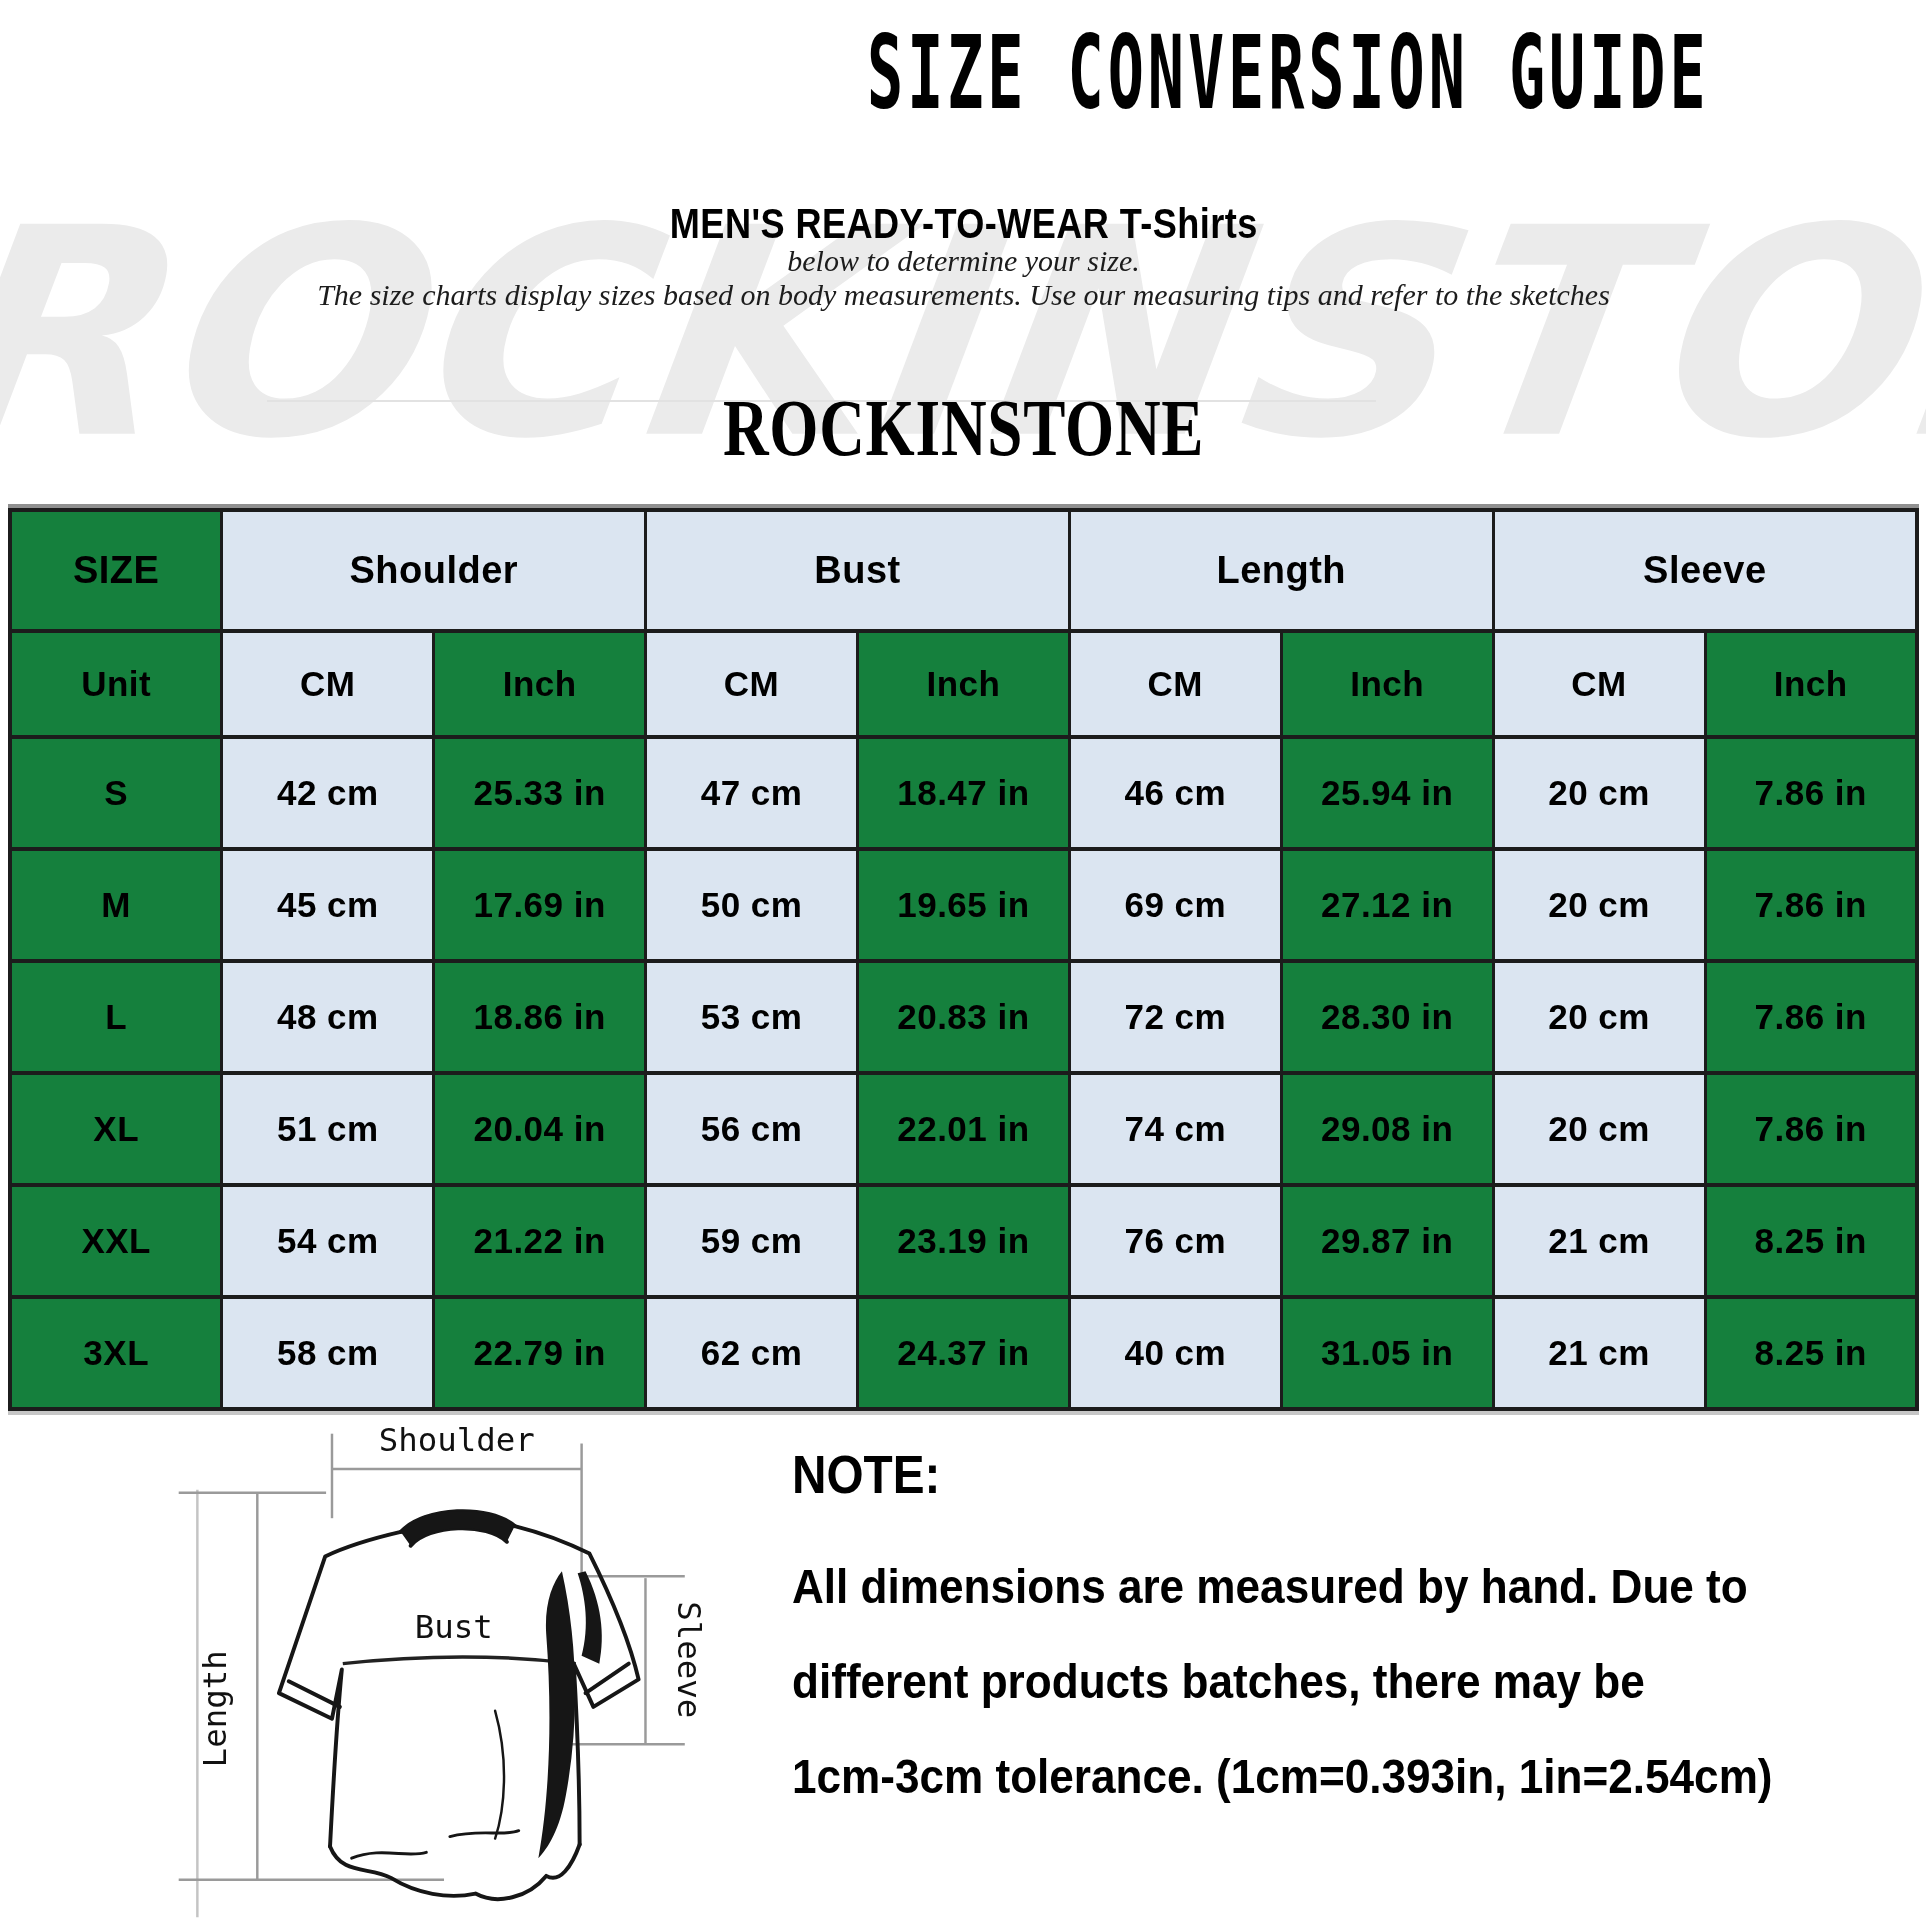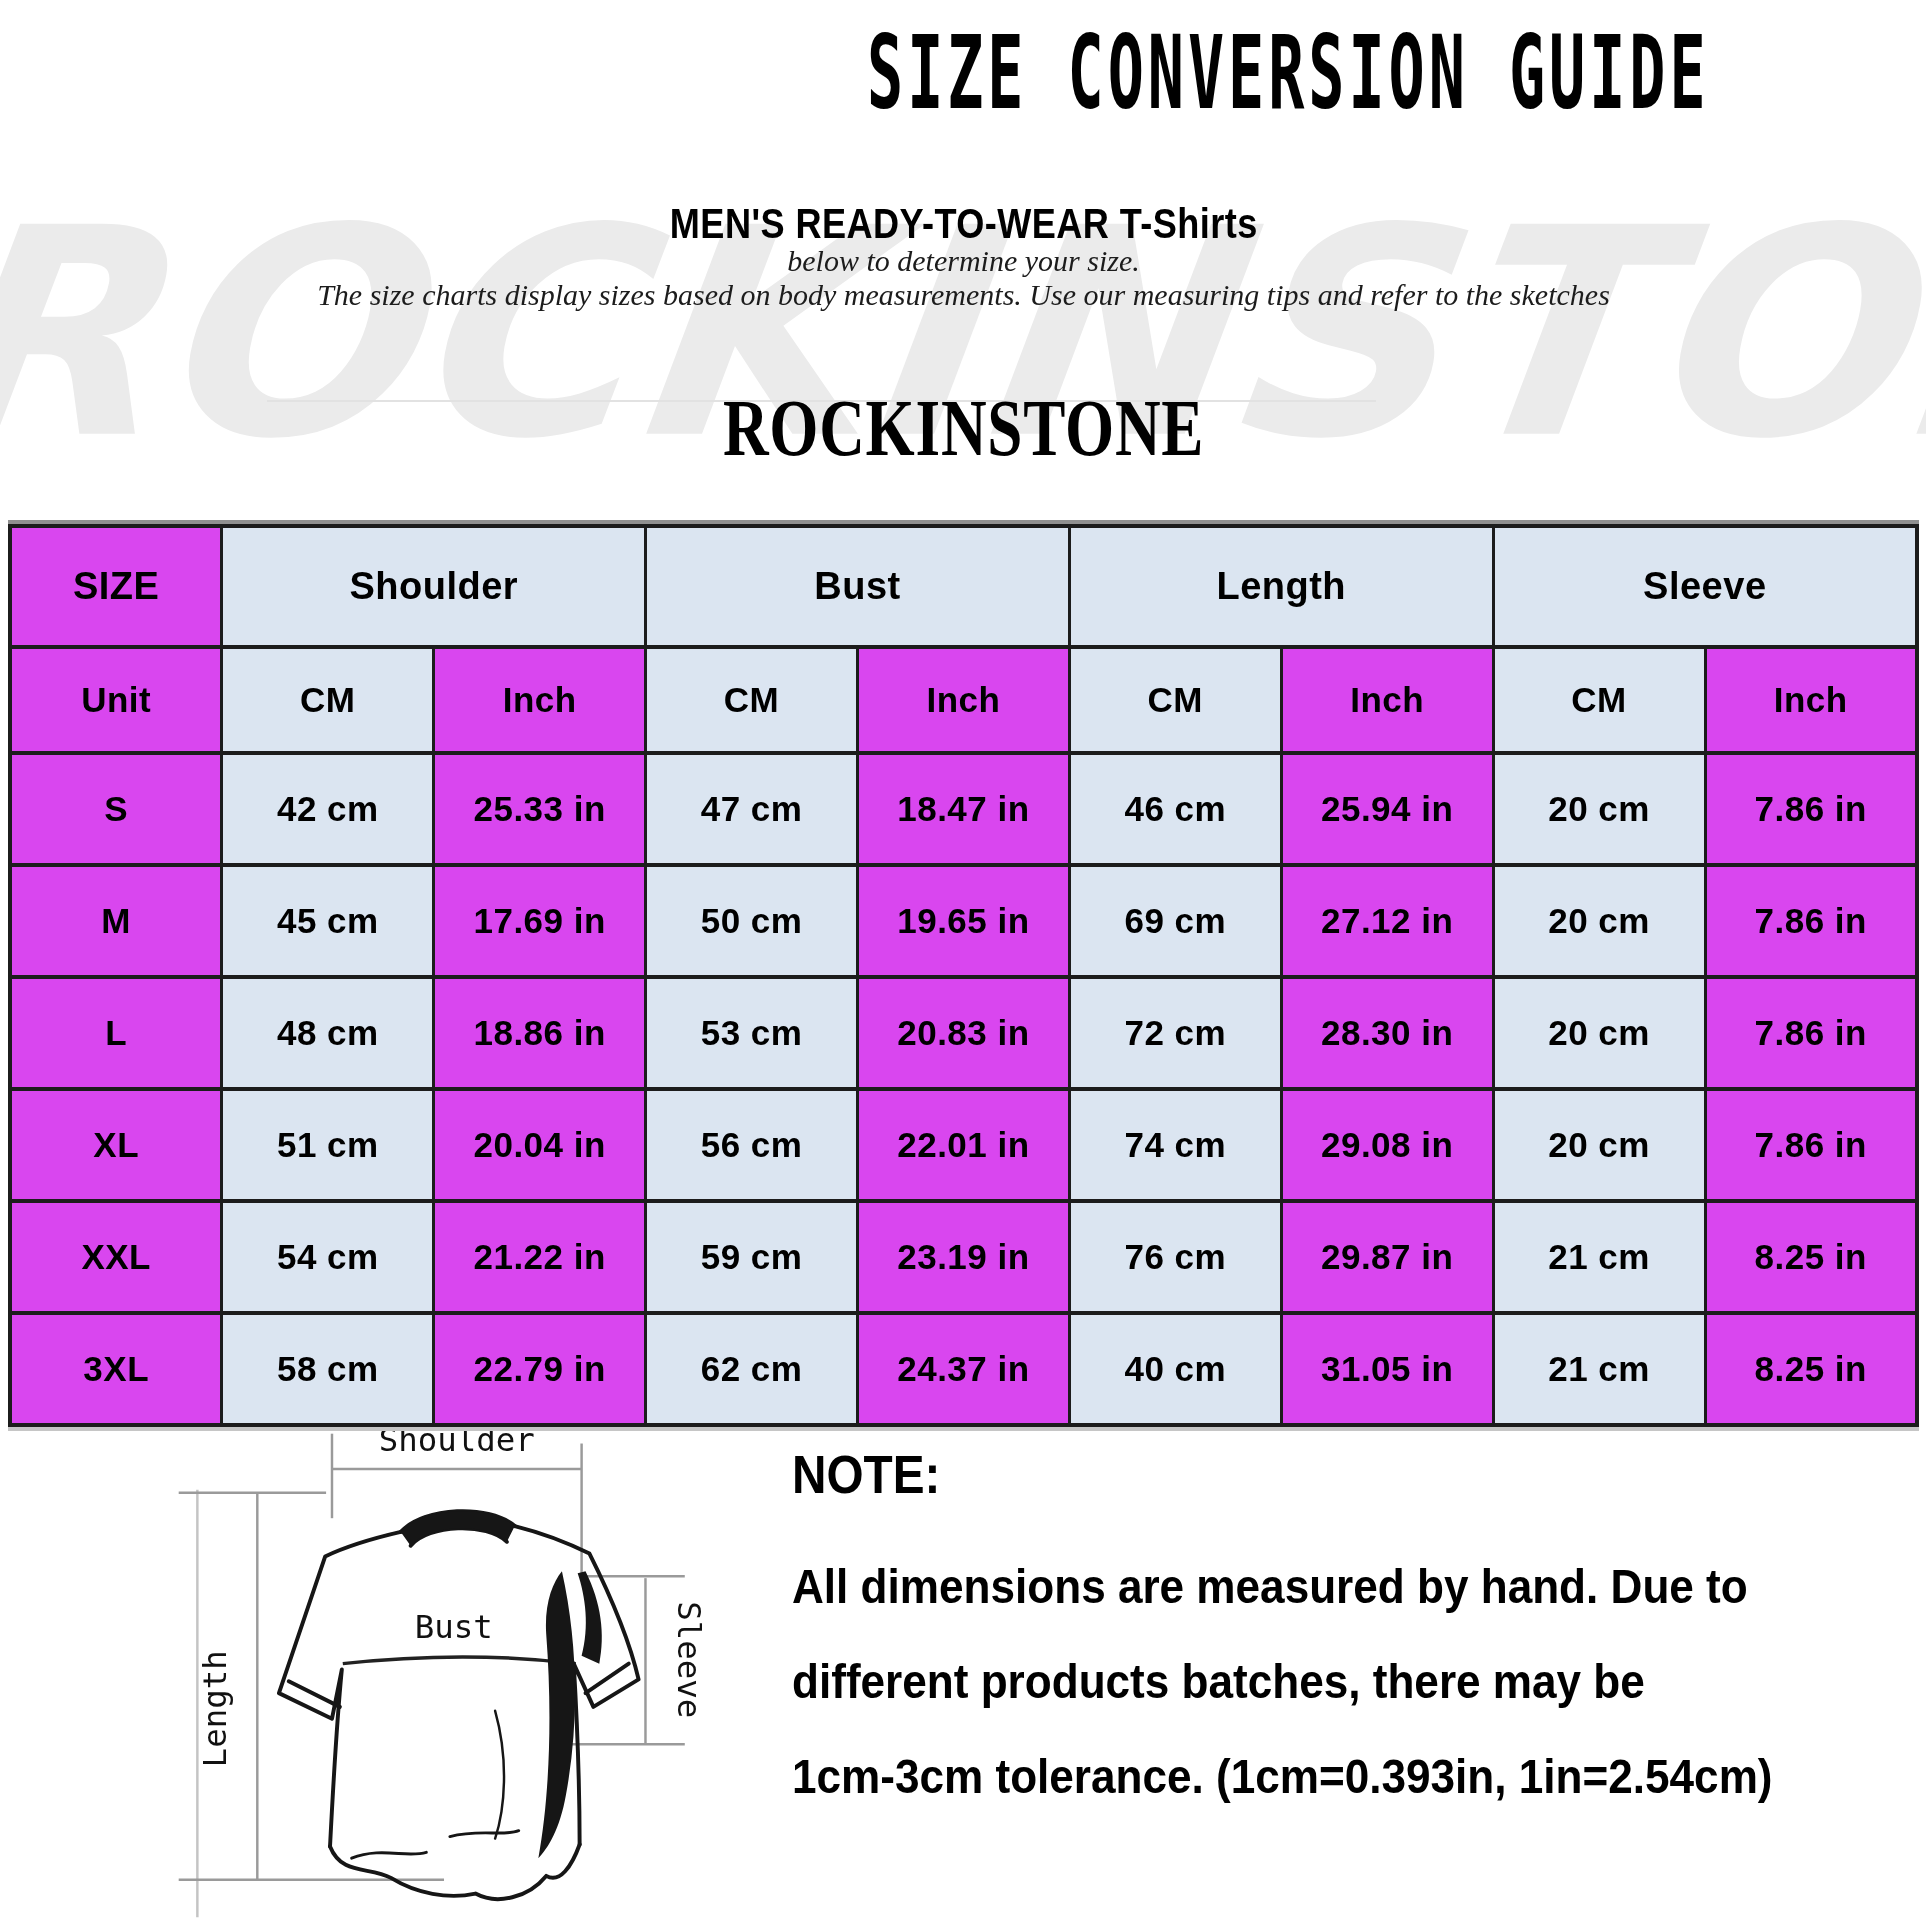--- a/index.html
+++ b/index.html
@@ -62,26 +62,26 @@
     text-align:center;z-index:2;
   }
   .brand .inner{
     display:inline-block;
     font:700 81px "Liberation Serif",serif;
     letter-spacing:1px;
     transform:scaleX(0.78);transform-origin:center top;white-space:nowrap;
   }
   
   .size-table{
-    position:absolute;top:524px;left:8px;width:1911px;
+    position:absolute;top:508px;left:8px;width:1911px;
     border-collapse:collapse;table-layout:fixed;
     text-align:center;z-index:3;
     border:4px solid var(--border);
     box-shadow:0 -4px 0 #909090, 0 4px 0 #c6c6c6;
-    background:#d946ef;
+    background:#15803d;
     font-family:"Liberation Sans",sans-serif;font-weight:700;
   }
   .size-table td{
     border:3px solid var(--border);
     border-top-width:4px;border-bottom-width:4px;
     vertical-align:middle;padding:0;
     font-size:35px;letter-spacing:0.5px;
   }
   .group-row{height:121px;}
   .group-row td{font-size:38px;}

